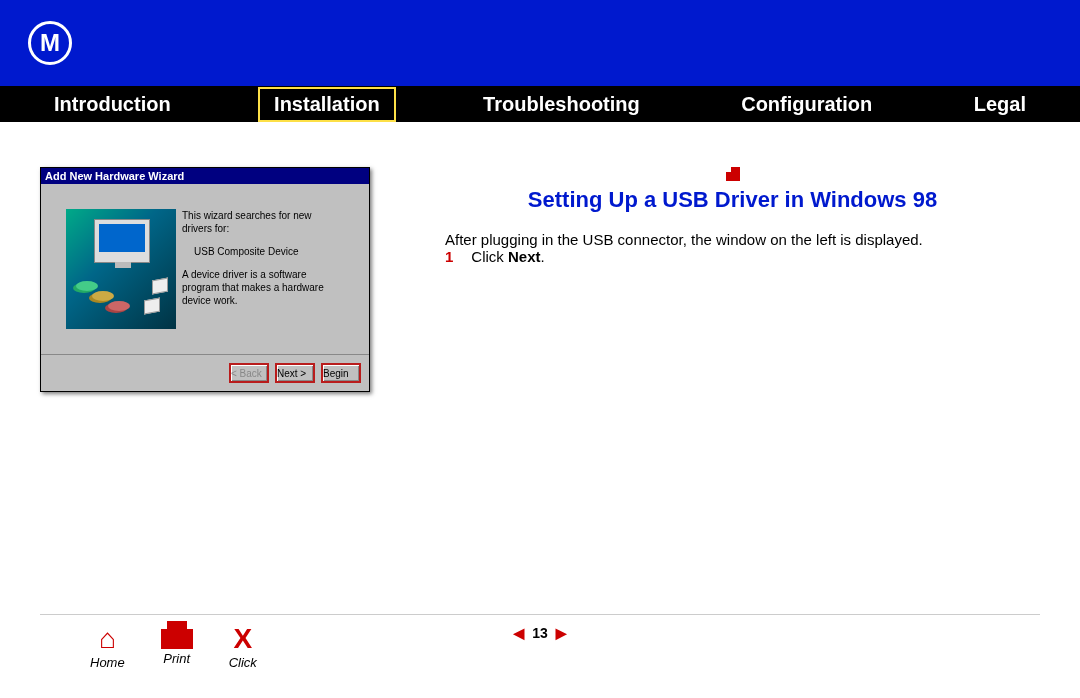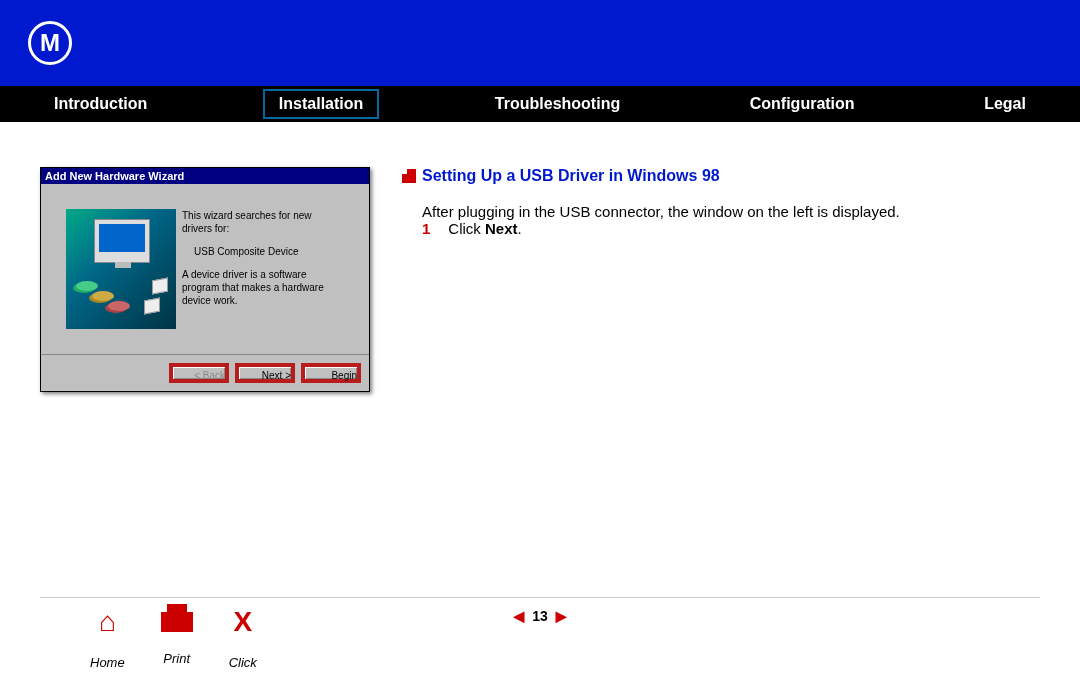--- a/index.html
+++ b/index.html
@@ -41,32 +41,32 @@
     background:#000;
     height:36px;
     display:flex;
     align-items:center;
     justify-content:space-between;
     padding:0 40px;
   }
   .nav-item {
     color:#fff;
     font-weight:bold;
-    font-size:16px;
+    font-size:20px;
     font-family: Arial, sans-serif;
     padding:4px 14px;
     cursor:pointer;
   }
   .nav-item.active {
-    border:2px solid #0369a1;
+    border:2px solid #fde047;
   }
   .content {
     display:flex;
     padding: 45px 40px 0 40px;
-    gap: 32px;
+    gap: 55px;
   }
   .wizard {
     width: 330px;
     background:#c0c0c0;
     border:1px solid #000;
     box-shadow: 2px 2px 4px rgba(0,0,0,0.5);
     font-family: "MS Sans Serif", Tahoma, sans-serif;
     font-size:10px;
   }
   .wizard-title {
@@ -112,40 +112,41 @@
   .wizard-text p { margin-bottom:10px; }
   .device-name { margin-left:12px; }
   .wizard-buttons {
     border-top:1px solid #888;
     padding:8px;
     display:flex;
     justify-content:flex-end;
     gap:6px;
   }
   .wbtn {
-    width:60px; height:20px;
+    width:40px; height:20px;
     background:#c0c0c0;
-    border:4px solid #b91c1c;
+    border:2px solid #b91c1c;
     box-shadow: inset 1px 1px 0 #fff, inset -1px -1px 0 #888;
     font-size:10px;
-    text-align:right;
+    text-align:left;
     line-height:18px;
     cursor:pointer;
   }
   .wbtn.disabled { color:#888; cursor:default; }
   .main-col { flex:1; padding-top:0; }
   .page-title {
     color:#0019ce;
     font-family: Arial Black, Arial, sans-serif;
     font-weight:900;
-    font-size:16px;
+    font-size:22px;
     margin-bottom:18px;
     display:flex;
     align-items:center;
     gap:6px;
+    flex-direction:column;
   }
   .title-square {
     width:14px; height:14px;
     background:#c00;
     position:relative;
     flex-shrink:0;
   }
   .title-square::after{
     content:""; position:absolute; top:-3px; left:-3px;
     width:8px; height:8px; background:#fff;
@@ -157,21 +158,21 @@
     position:absolute;
     bottom:28px;
     left:40px; right:40px;
     border-top:1px solid #ccc;
     padding-top:10px;
     display:flex;
     align-items:flex-start;
   }
   .footer-icons { display:flex; gap:36px; margin-left:50px; }
   .ficon { text-align:center; cursor:pointer; }
-  .ficon-label { font-style:italic; font-size:13px; margin-top:19px; }
+  .ficon-label { font-style:italic; font-size:13px; margin-top:2px; }
   .home-icon { color:#c00; font-size:28px; line-height:1; }
   .print-icon {
     width:32px; height:20px; background:#c00; margin:4px auto 0;
     position:relative;
   }
   .print-icon::before{
     content:""; position:absolute; top:-8px; left:6px; right:6px; height:8px; background:#c00;
   }
   .exit-icon { color:#c00; font-size:28px; font-weight:900; line-height:1; }
   .pager {

